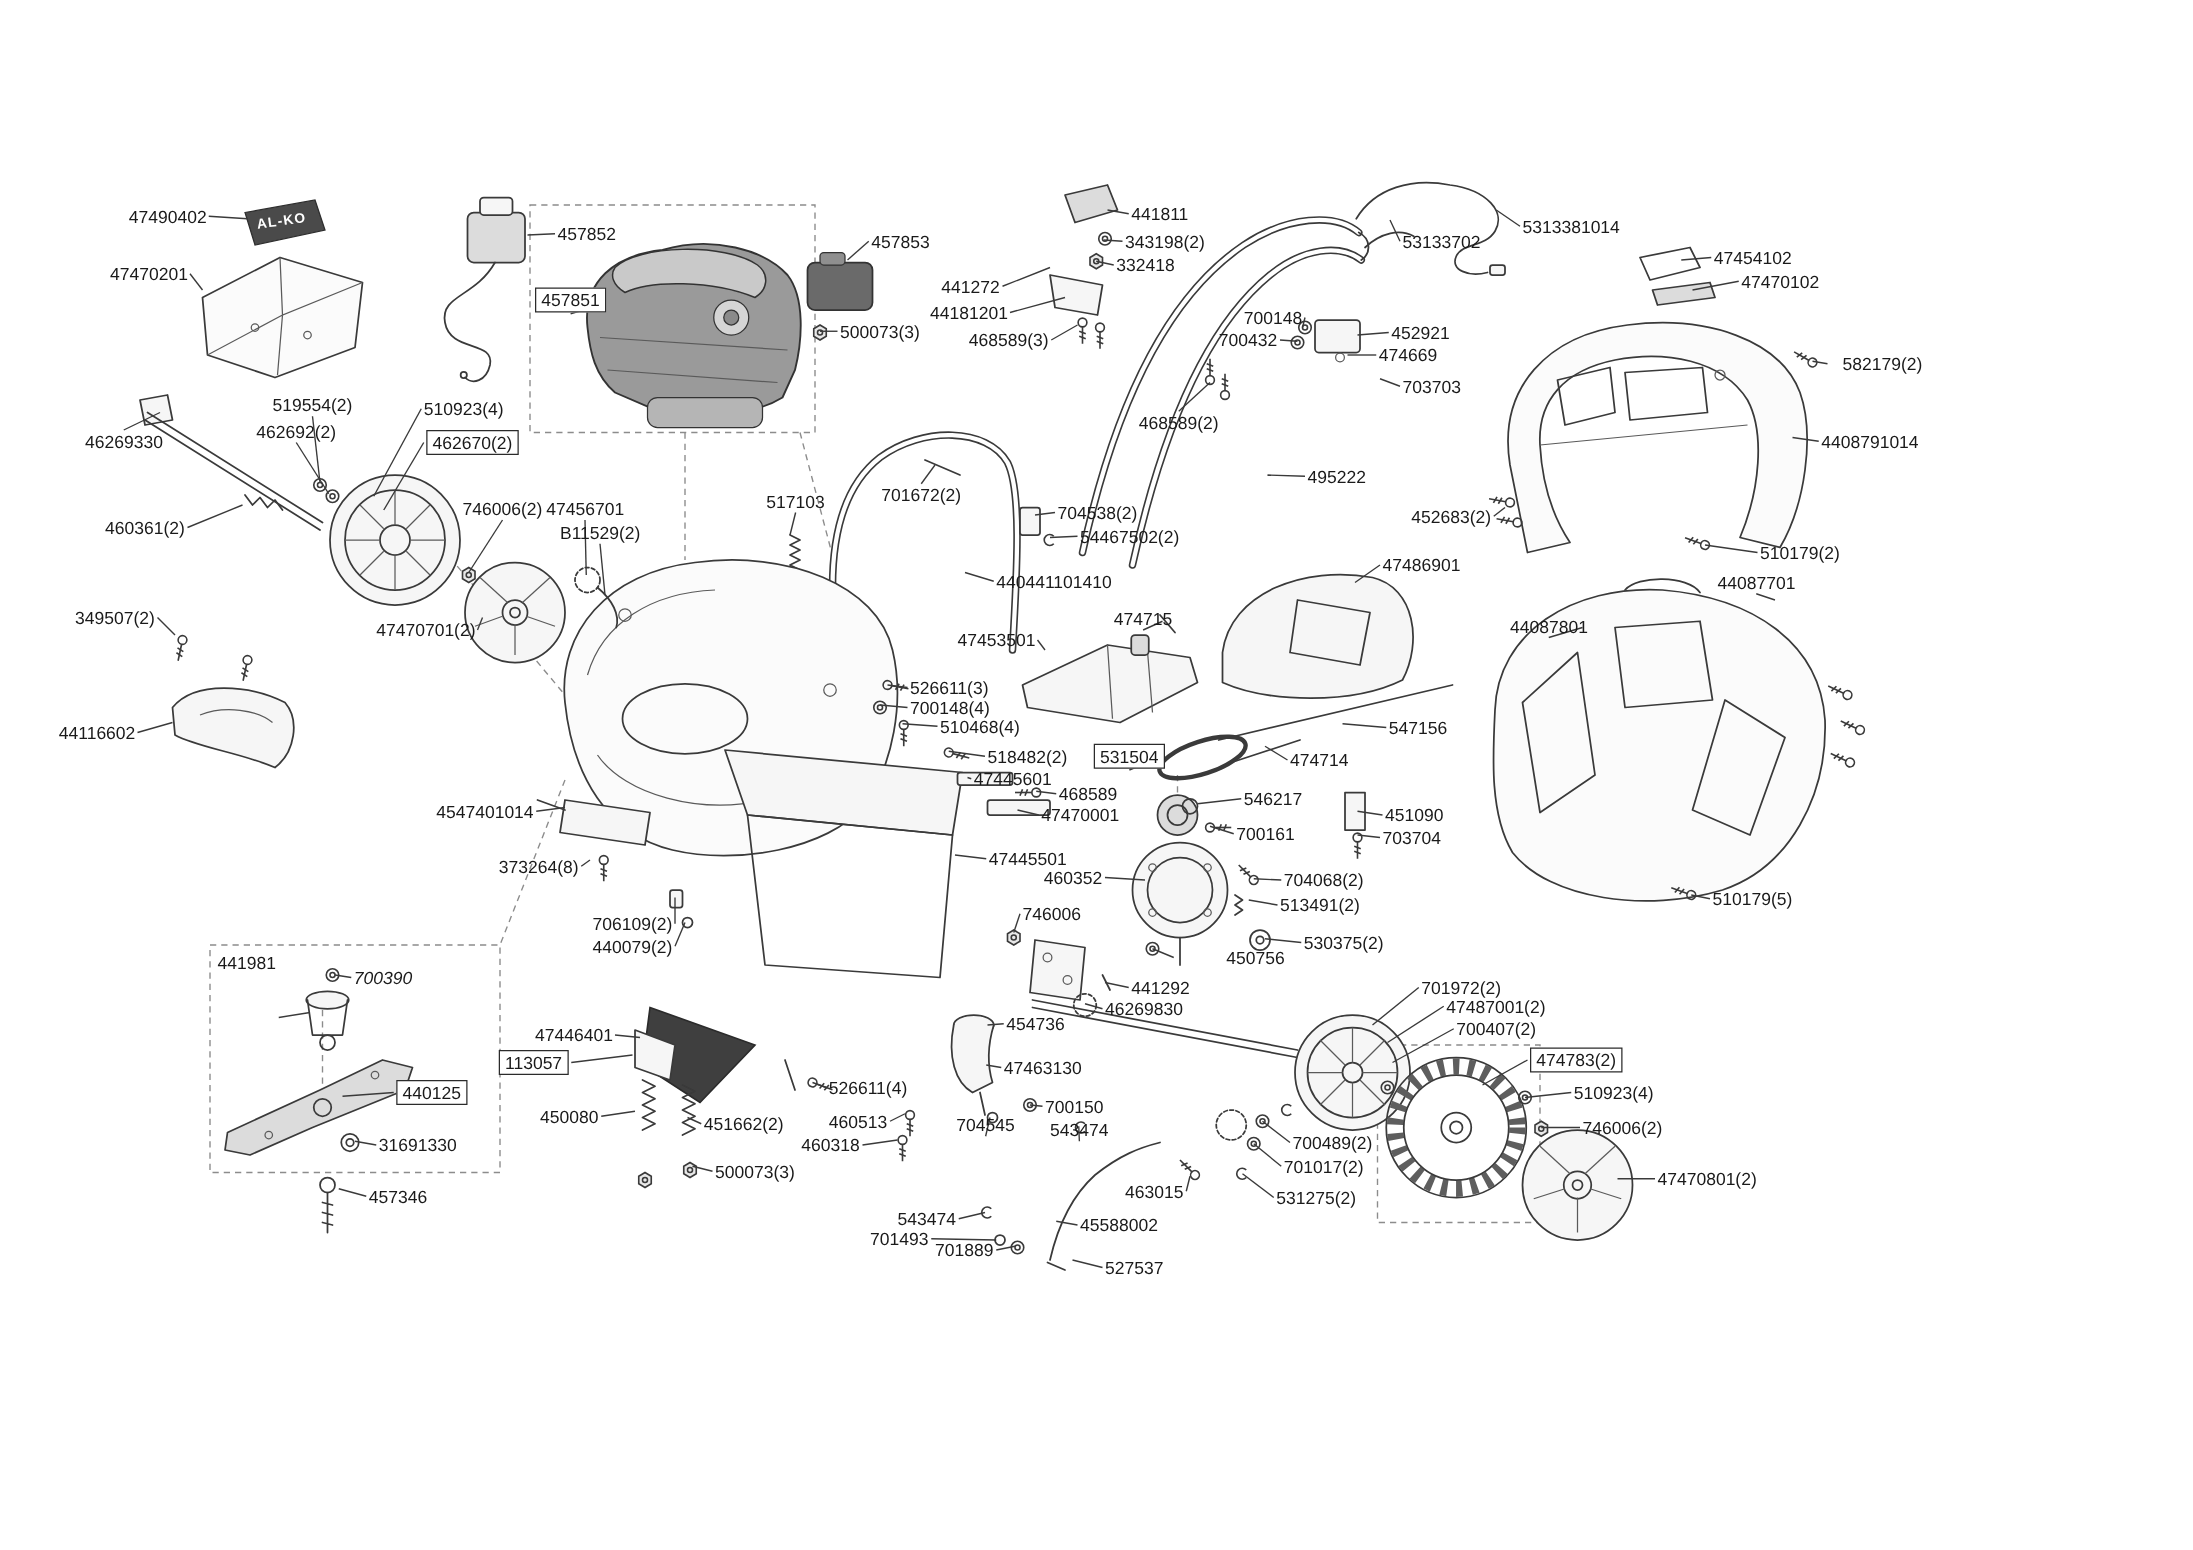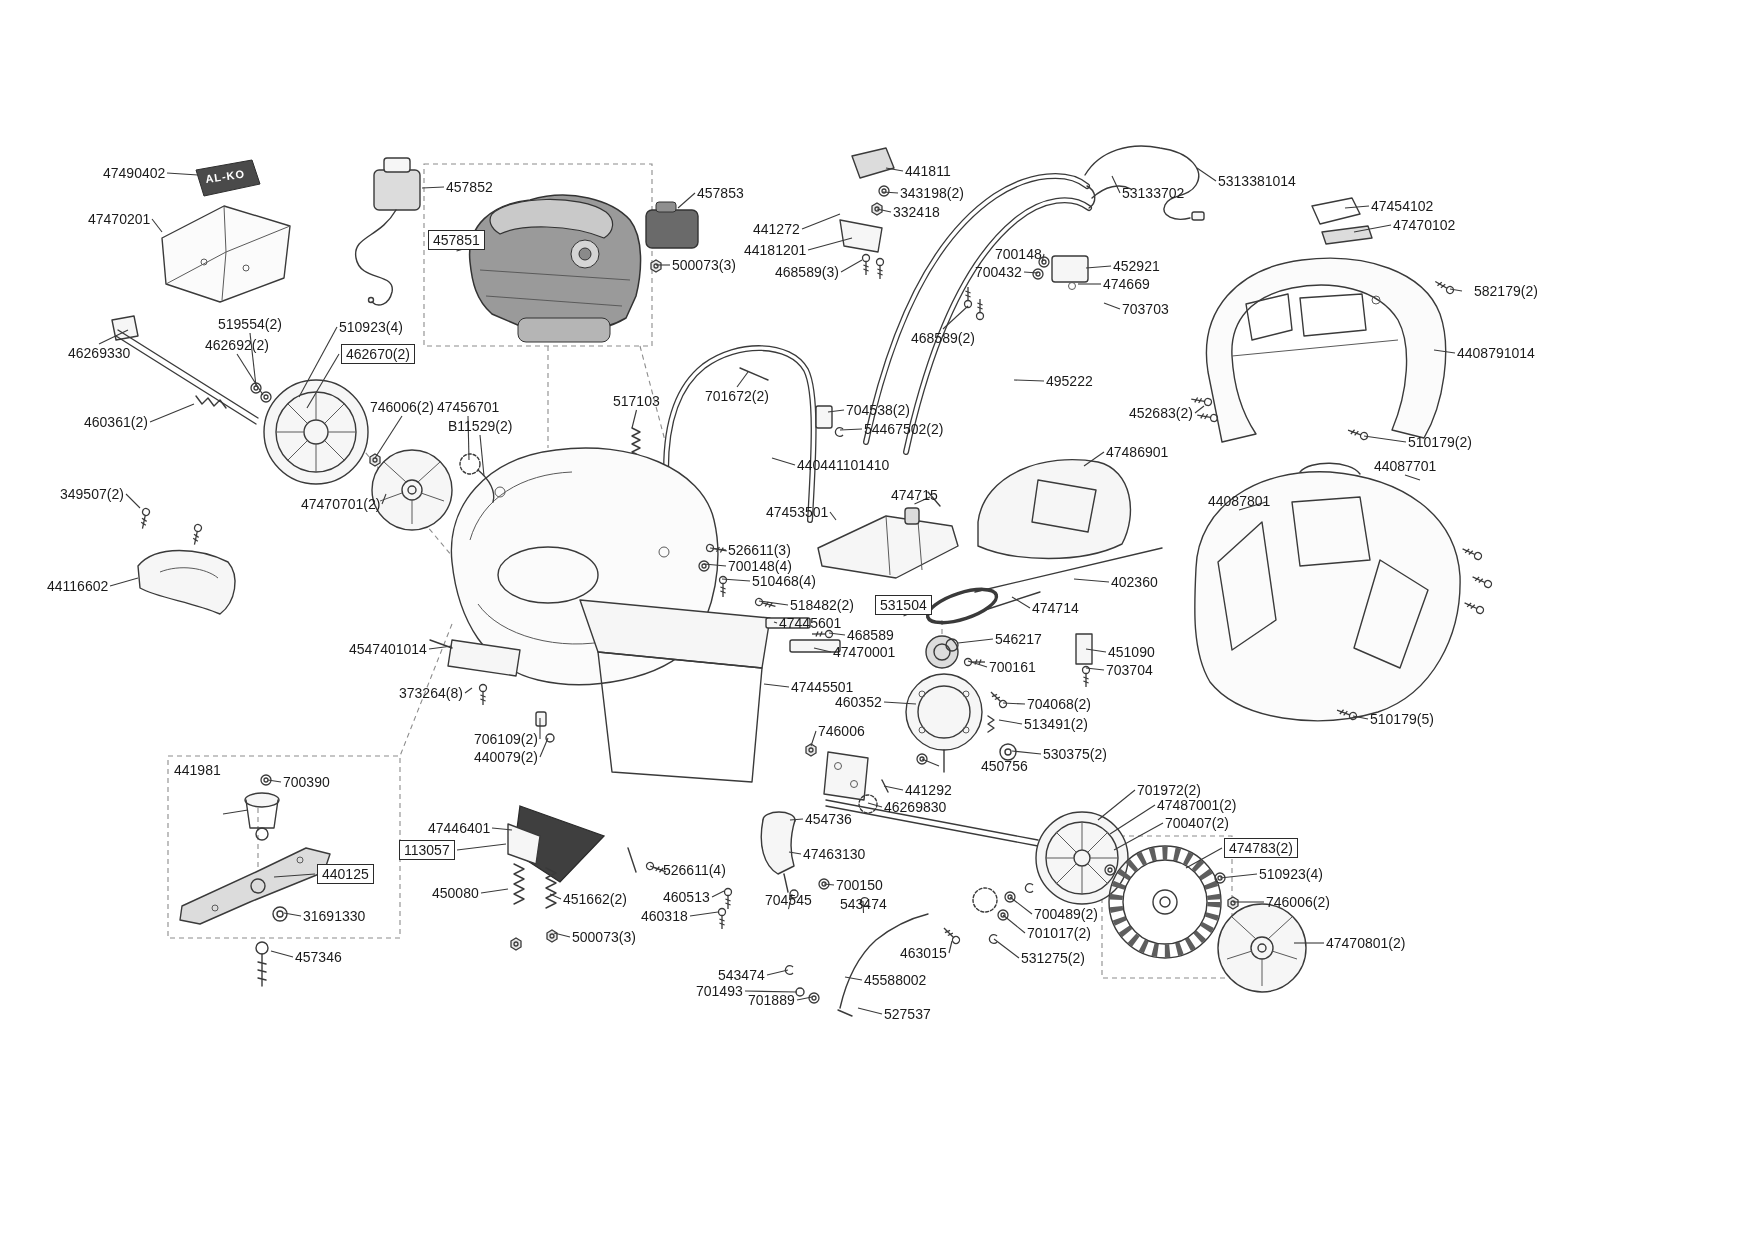--- a/index.html
+++ b/index.html
@@ -514,38 +514,38 @@
       <div class="label" style="left: 301px; top: 496px;">47470701(2)</div>
       <div class="label" style="left: 47px; top: 578px;">44116602</div>
       <div class="label" style="left: 728px; top: 542px;">526611(3)</div>
       <div class="label" style="left: 728px; top: 558px;">700148(4)</div>
       <div class="label" style="left: 752px; top: 573px;">510468(4)</div>
       <div class="label" style="left: 790px; top: 597px;">518482(2)</div>
       <div class="label" style="left: 779px; top: 615px;">47445601</div>
       <div class="label" style="left: 847px; top: 627px;">468589</div>
       <div class="label" style="left: 833px; top: 644px;">47470001</div>
       <div class="label boxed" style="left: 875px; top: 595px;">531504</div>
-      <div class="label" style="left: 1111px; top: 574px;">402360</div>
+      <div class="label" style="left: 1111px; top: 574px;">547156</div>
       <div class="label" style="left: 1032px; top: 600px;">474714</div>
       <div class="label" style="left: 995px; top: 631px;">546217</div>
       <div class="label" style="left: 1108px; top: 644px;">451090</div>
       <div class="label" style="left: 989px; top: 659px;">700161</div>
       <div class="label" style="left: 1106px; top: 662px;">703704</div>
       <div class="label" style="left: 349px; top: 641px;">4547401014</div>
       <div class="label" style="left: 399px; top: 685px;">373264(8)</div>
       <div class="label" style="left: 791px; top: 679px;">47445501</div>
       <div class="label" style="left: 835px; top: 694px;">460352</div>
       <div class="label" style="left: 1027px; top: 696px;">704068(2)</div>
       <div class="label" style="left: 1024px; top: 716px;">513491(2)</div>
       <div class="label" style="left: 818px; top: 723px;">746006</div>
       <div class="label" style="left: 1043px; top: 746px;">530375(2)</div>
       <div class="label" style="left: 941px; top: 758px; margin-left: 40px;">450756</div>
       <div class="label" style="left: 474px; top: 731px;">706109(2)</div>
       <div class="label" style="left: 474px; top: 749px;">440079(2)</div>
-      <div class="label" style="left: 283px; top: 774px;">700390</div>
+      <div class="label" style="left: 283px; top: 774px; font-style: italic;">700390</div>
       <div class="label" style="left: 174px; top: 762px;">441981</div>
       <div class="label" style="left: 905px; top: 782px;">441292</div>
       <div class="label" style="left: 884px; top: 799px;">46269830</div>
       <div class="label" style="left: 1137px; top: 782px;">701972(2)</div>
       <div class="label" style="left: 1157px; top: 797px;">47487001(2)</div>
       <div class="label" style="left: 1165px; top: 815px;">700407(2)</div>
       <div class="label boxed" style="left: 1224px; top: 838px;">474783(2)</div>
       <div class="label" style="left: 805px; top: 811px;">454736</div>
       <div class="label" style="left: 428px; top: 820px;">47446401</div>
       <div class="label boxed" style="left: 399px; top: 840px;">113057</div>

